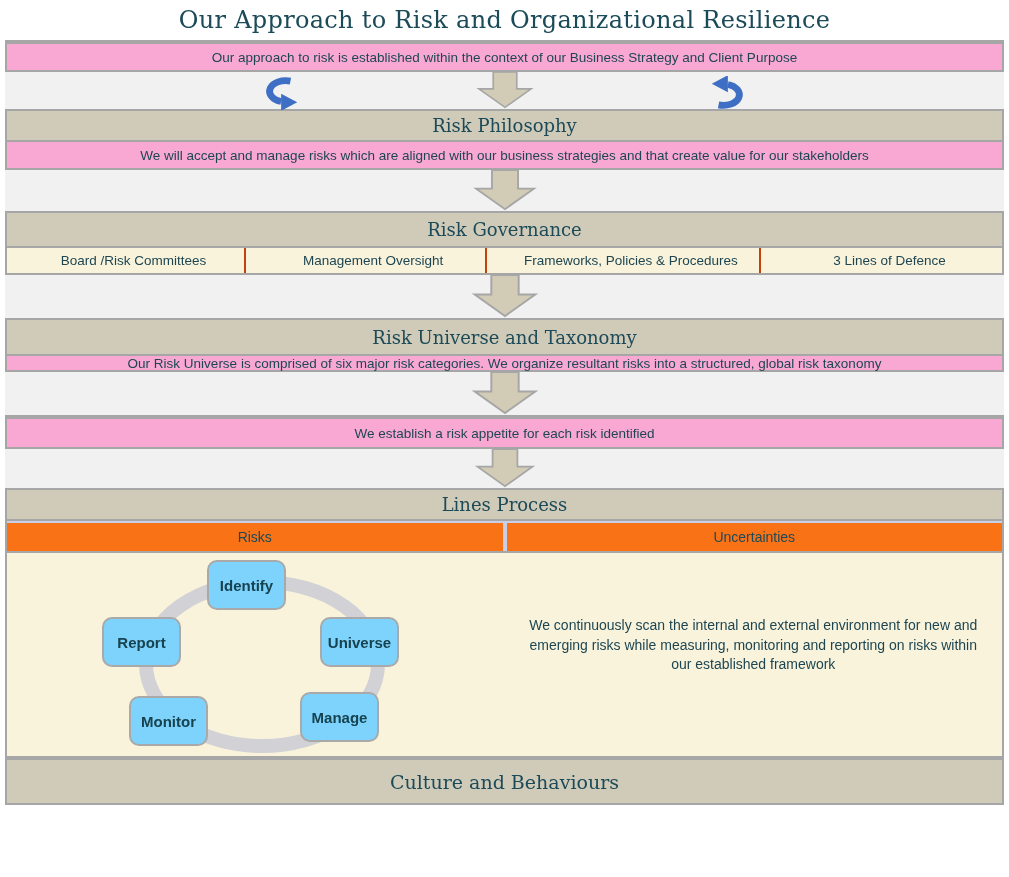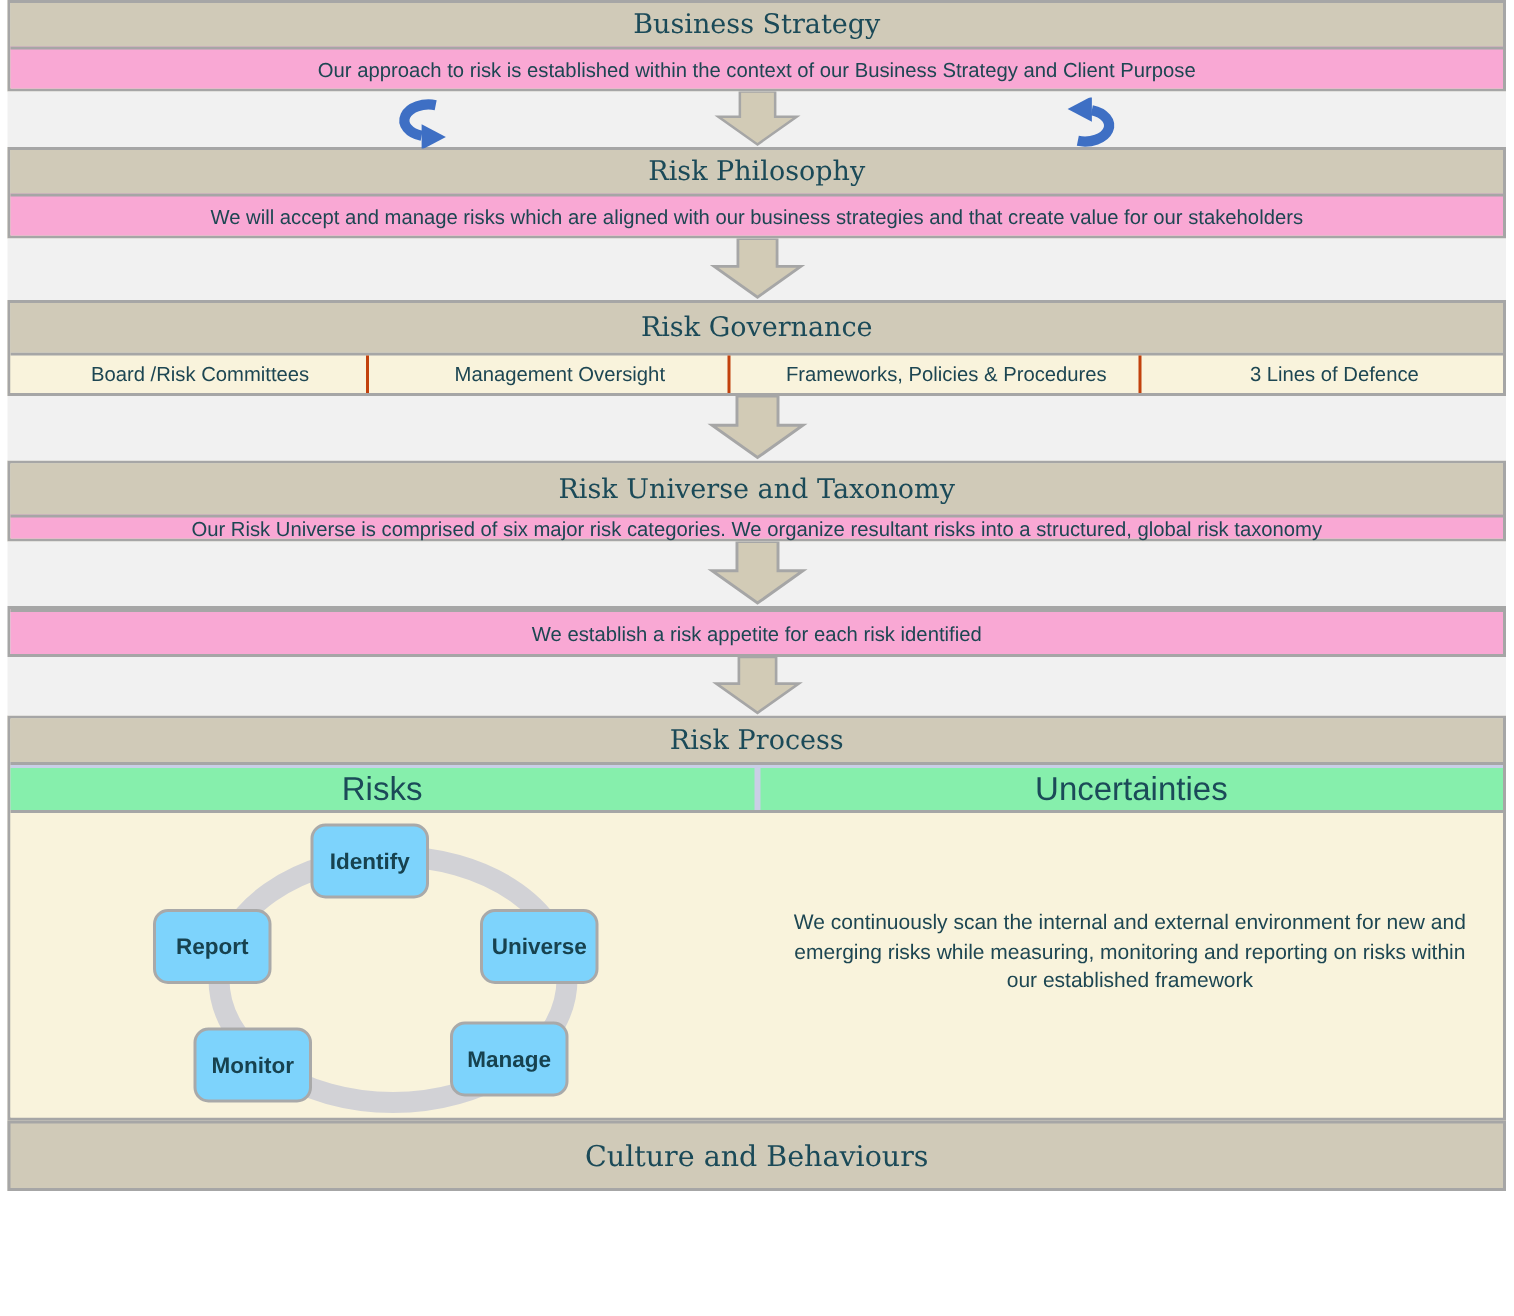--- a/index.html
+++ b/index.html
@@ -46,22 +46,22 @@
   .gov-row { display:flex; border-top:2px solid #a6a6a6; background:#f9f3dc; height:27px; }
   .gov-cell {
     display:flex; align-items:center; justify-content:center;
     font-size:13.5px; color:#1d4652; text-align:center;padding-left:16px;
   }
   .gov-cell + .gov-cell { border-left:2px solid #c2410c; }
   .gc1{width:23.8%}.gc2{width:24.2%}.gc3{width:27.6%}.gc4{width:24.4%}
 
   .cols-header { display:flex; height:32px; border-top:2px solid #a6a6a6; background:#c9cfe6; padding-top:2px; }
   .col-head {
-    background:#86efac; display:flex; align-items:center; justify-content:center;
-    font-size:22px; color:#1b4a58;
+    background:#f97316; display:flex; align-items:center; justify-content:center;
+    font-size:14px; color:#1b4a58;
   }
   .col-head.left  { width:calc(50% - 2px); margin-right:2px; }
   .col-head.right { width:calc(50% - 2px); margin-left:2px; }
 
   .process-body { display:flex; height:205px; border-top:2px solid #a6a6a6; background:#f9f3dc; }
   .proc-left  { width:50%; position:relative; }
   .proc-right { width:50%; display:flex; align-items:center; justify-content:center; }
   .uncert-text {
     width:452px; text-align:center; font-size:14px; line-height:1.42; color:#1d4652;
     margin-top:-18px;
@@ -83,25 +83,25 @@
     border:2px solid #a6a6a6; background:#d0cab8; height:47px;
     display:flex; align-items:center; justify-content:center;
     font-family:"DejaVu Serif", serif; font-size:19px; color:#1b4a58;
   }
 </style>
 </head>
 <body>
 
 <div class="page">
 
+  <div class="title">Our Approach to Risk and Organizational Resilience</div>
 
   <div class="sheet">
 
     <div class="section">
-      <div class="band-header h-31">Business Strategy</div>
       <div class="band-desc d-28">Our approach to risk is established within the context of our Business Strategy and Client Purpose</div>
     </div>
 
     <div class="gap g-37">
       <svg class="curved left" viewBox="0 0 60 40">
         <path d="M 47 6 A 19 12.5 0 1 0 36 30" fill="none" stroke="#3e6fc4" stroke-width="8"></path>
         <polygon points="36,21 36,41 55,31" fill="#3e6fc4"></polygon>
       </svg>
       <svg class="down-arrow-svg" viewBox="0 0 82 44" width="82">
         <polygon points="27,0 55,0 55,20 72,20 41,42 10,20 27,20" fill="#d2cbb6" stroke="#a6a6a6" stroke-width="2"></polygon>
@@ -154,21 +154,21 @@
       <div class="band-desc d-30">We establish a risk appetite for each risk identified</div>
     </div>
 
     <div class="gap g-39">
       <svg class="down-arrow-svg" viewBox="0 0 82 44" width="82">
         <polygon points="27,0 55,0 55,20 72,20 41,42 10,20 27,20" fill="#d2cbb6" stroke="#a6a6a6" stroke-width="2"></polygon>
       </svg>
     </div>
 
     <div class="section">
-      <div class="band-header h-31">Risk Process</div>
+      <div class="band-header h-31">Lines Process</div>
       <div class="cols-header">
         <div class="col-head left">Risks</div>
         <div class="col-head right">Uncertainties</div>
       </div>
       <div class="process-body">
         <div class="proc-left">
           <svg class="ring-svg" width="503" height="205" viewBox="0 0 503 205">
             <ellipse cx="255" cy="111" rx="116" ry="82" fill="none" stroke="#d2d2d6" stroke-width="14"></ellipse>
           </svg>
           <div class="cycle-node n-identify">Identify</div>

